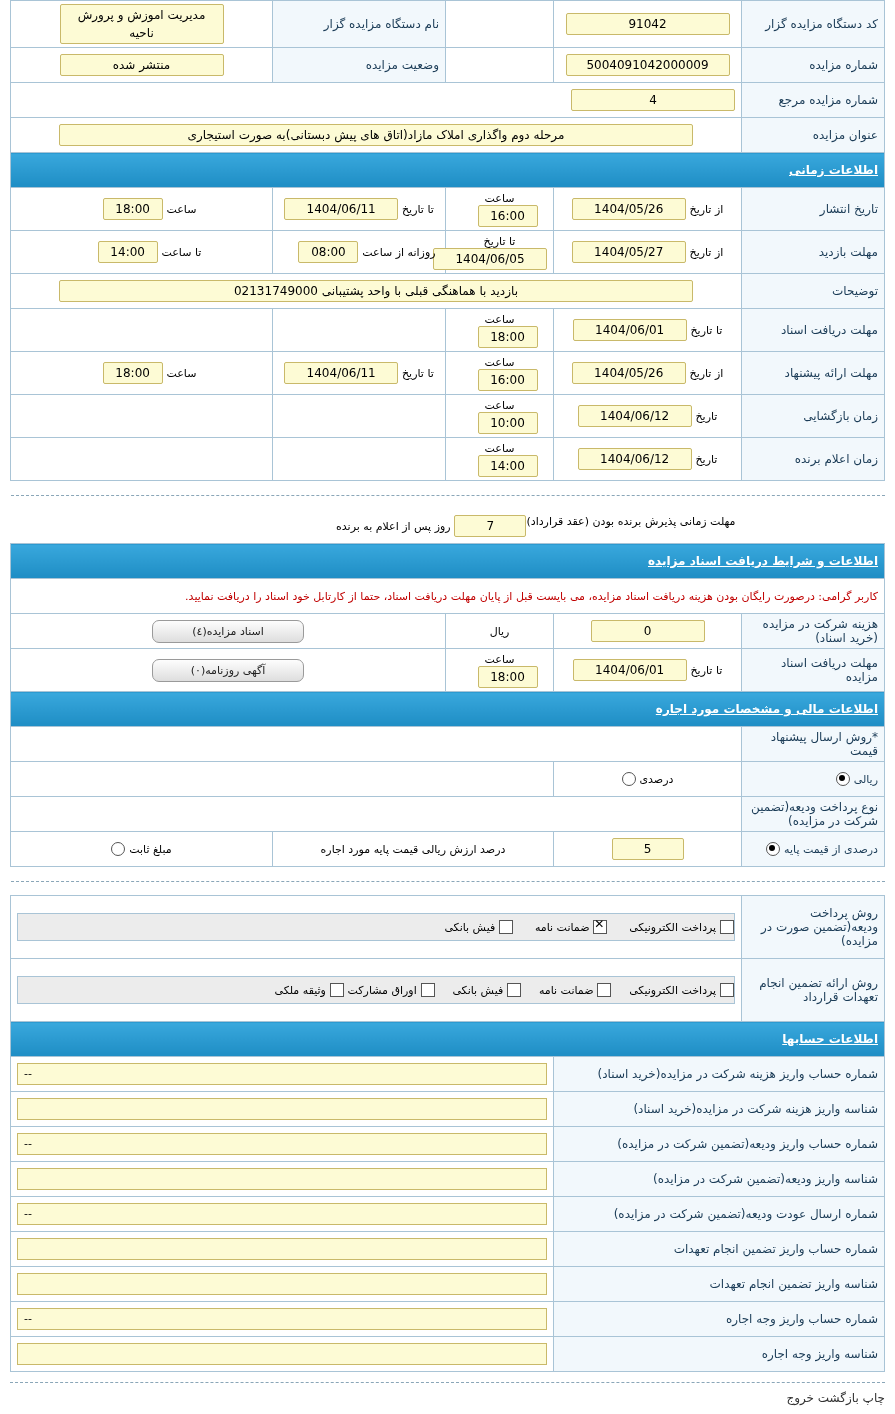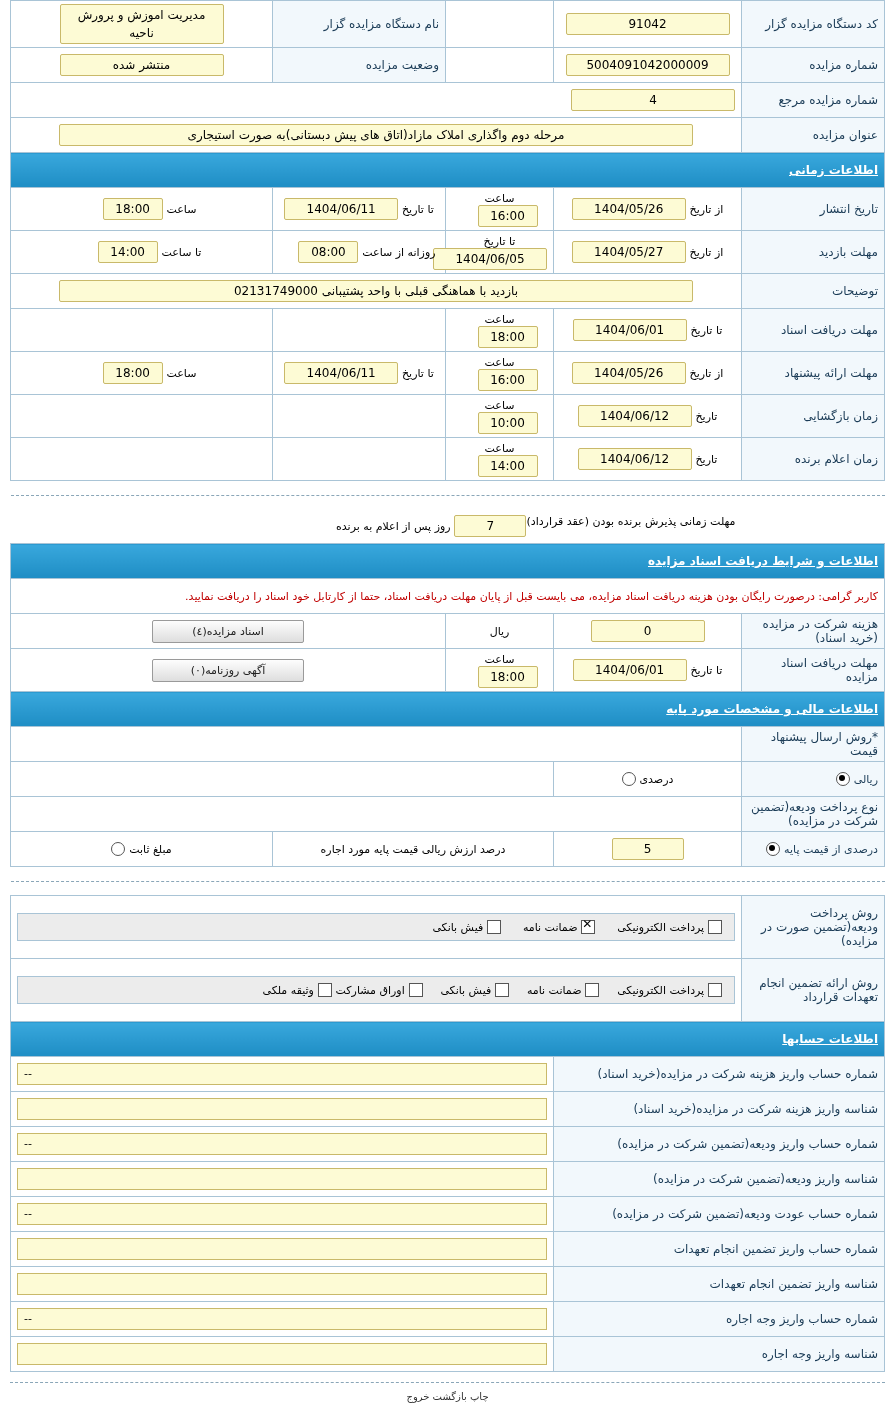--- a/index.html
+++ b/index.html
@@ -12,31 +12,31 @@
   table.main td{border:1px solid #a9c4d6;padding:3px 6px;vertical-align:middle;height:28px;}
   .lbl{background:#f2f8fc;text-align:right;font-size:12px;color:#1b3c57;width:130px;}
   .val{background:#fff;text-align:center;}
   .sect{background:#2a9fd6;background:linear-gradient(#39a8dd,#1e8dc4);color:#fff;font-weight:bold;text-align:right;padding:4px 10px;border:1px solid #1b7fae;text-decoration:underline;}
   .fld{display:inline-block;background:#fdfbd5;border:1px solid #c9b96a;min-height:18px;line-height:18px;padding:1px 6px;text-align:center;border-radius:2px;font-size:12px;}
   .fld.w180{width:150px;}
   .fld.w120{width:100px;}
   .fld.w70{width:58px;}
   .fld.w55{width:46px;margin-left:16px;}
   .fld.wide{width:620px;}
-  .btn{display:inline-block;background:linear-gradient(#fdfdfd,#dedede);border:1px solid #9a9a9a;border-radius:2px;padding:4px 10px;font-size:11px;min-width:130px;text-align:center;color:#222;}
+  .btn{display:inline-block;background:linear-gradient(#fdfdfd,#dedede);border:1px solid #9a9a9a;border-radius:7px;padding:4px 10px;font-size:11px;min-width:130px;text-align:center;color:#222;}
   .note{color:#c00000;font-size:11px;text-align:right;padding:5px 8px;background:#fff;}
   .dash{border-top:1px dashed #8aa6b8;margin:8px 0;height:0;}
   .radio{display:inline-block;width:12px;height:12px;border:1px solid #555;border-radius:50%;position:relative;vertical-align:middle;background:#fff;}
   .radio.on:after{content:"";position:absolute;left:2px;top:2px;width:6px;height:6px;background:#000;border-radius:50%;}
   .chk{display:inline-block;width:12px;height:12px;border:1px solid #555;background:#fff;position:relative;vertical-align:middle;}
   .chk.on:after{content:"✕";position:absolute;left:0;top:-4px;font-size:12px;line-height:14px;color:#000;}
-  .innerbox{border:1px solid #a9c4d6;background:#ececec;padding:6px 12px;}
+  .innerbox{border:1px solid #a9c4d6;background:#ececec;padding:6px 0;}
   .acct td{height:30px;}
   .acct .accfld{display:block;background:#fdfbd5;border:1px solid #c9b96a;height:18px;line-height:18px;padding:1px 6px;text-align:left;direction:ltr;font-size:11px;}
-  .footer{text-align:center;padding:10px 0 6px;font-size:10px;color:#333;}
+  .footer{padding:10px 0 6px;font-size:12px;color:#333;}
   .footer .dashline{border-top:1px dashed #8aa6b8;margin-bottom:8px;}
   .redbar{border-right:3px solid #c00;}
   .small{font-size:11px;}
   td.nolbl{background:#fff;}
 </style>
 </head>
 <body>
 
 <div class="page">
 
@@ -244,21 +244,21 @@
       <td class="val">
         <span class="small">ساعت</span>
         <span class="fld w55">18:00</span>
       </td>
       <td class="val" colspan="2">
         <span class="btn">آگهی روزنامه(۰)</span>
       </td>
     </tr>
 
     <tr>
-      <td class="sect" colspan="5">اطلاعات مالی و مشخصات مورد پایه</td>
+      <td class="sect" colspan="5">اطلاعات مالی و مشخصات مورد اجاره</td>
     </tr>
 
     <tr>
       <td class="lbl">*روش ارسال پیشنهاد قیمت</td>
       <td class="val" colspan="4"></td>
     </tr>
 
     <tr>
       <td class="lbl">
         <span class="small">ریالی</span>
@@ -367,21 +367,21 @@
         <span class="accfld">--</span>
       </td>
     </tr>
     <tr class="acct">
       <td class="lbl" colspan="2">شناسه واریز ودیعه(تضمین شرکت در مزایده)</td>
       <td class="val" colspan="3">
         <span class="accfld"></span>
       </td>
     </tr>
     <tr class="acct">
-      <td class="lbl" colspan="2">شماره حساب عودت ودیعه(تضمین شرکت در مزایده)</td>
+      <td class="lbl" colspan="2">شماره ارسال عودت ودیعه(تضمین شرکت در مزایده)</td>
       <td class="val" colspan="3">
         <span class="accfld">--</span>
       </td>
     </tr>
     <tr class="acct">
       <td class="lbl" colspan="2">شماره حساب واریز تضمین انجام تعهدات</td>
       <td class="val" colspan="3">
         <span class="accfld"></span>
       </td>
     </tr>

